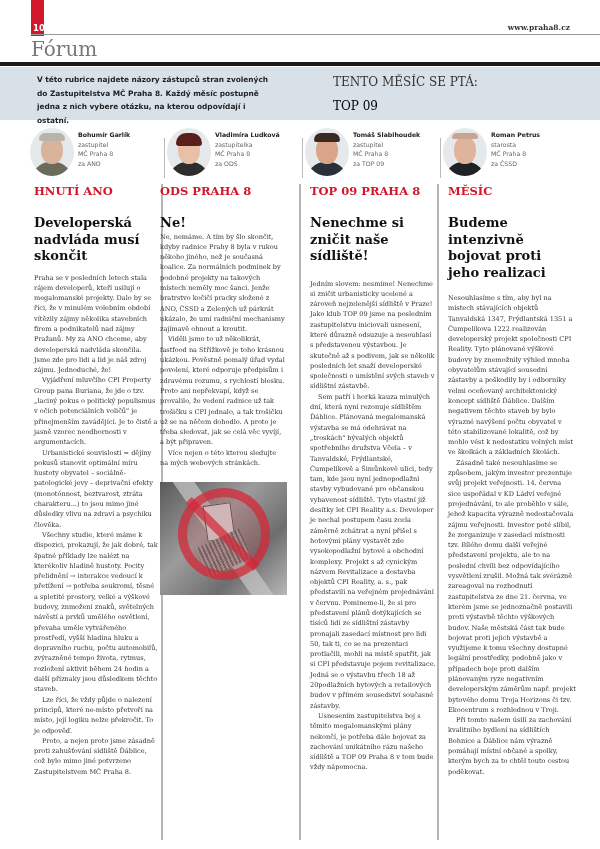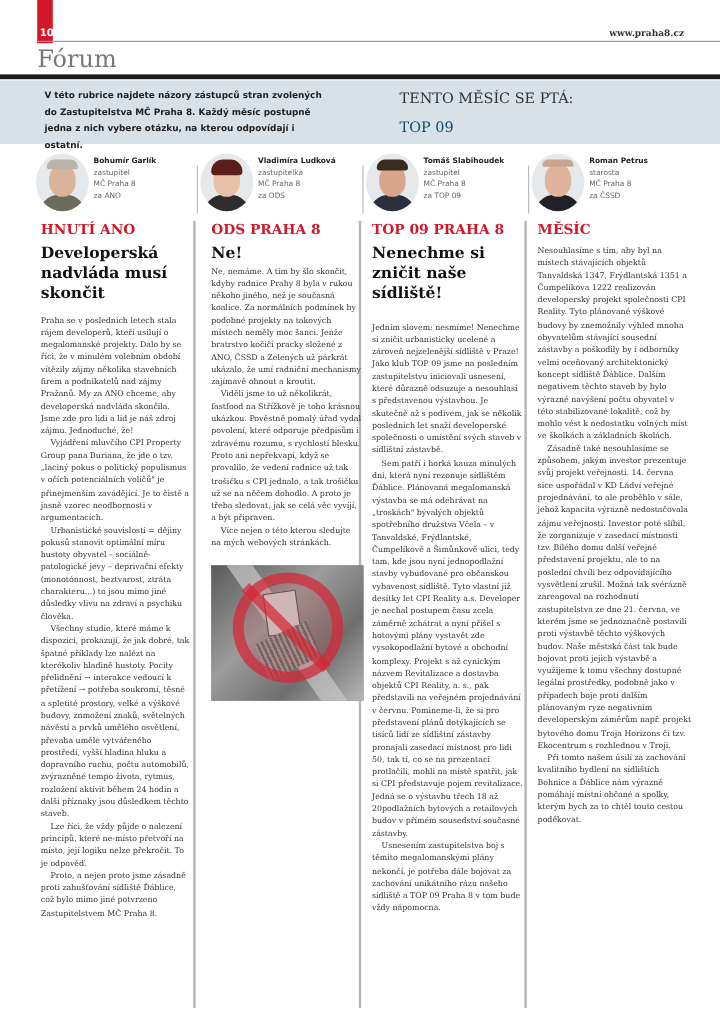--- a/index.html
+++ b/index.html
@@ -13,34 +13,34 @@
   .pub-line .brand { color: #d3172a; font-weight: bold; }
   .site-url { position: absolute; right: 30px; top: 22px; font-family: "DejaVu Serif", serif; font-weight: bold; font-size: 7.5px; color: #333; line-height: 12px; }
   .rule-thin { position: absolute; left: 31px; top: 34px; width: 569px; height: 1px; background: #999; }
 
   .section-title { position: absolute; left: 31px; top: 37px; font-family: "DejaVu Serif", serif; font-size: 20px; color: #777; font-weight: normal; line-height: 24px; }
   .rule-thick { position: absolute; left: 0; top: 62px; width: 600px; height: 4px; background: #1a1a1a; }
 
   .intro-band { position: absolute; left: 0; top: 67px; width: 600px; height: 53px; background: #d9e1e8; }
   .intro-text { position: absolute; left: 37px; top: 73px; width: 240px; font-family: "DejaVu Sans", sans-serif; font-weight: bold; font-size: 7.4px; line-height: 13.5px; color: #222; }
   .ask-label { position: absolute; left: 333px; top: 74px; font-family: "DejaVu Serif", serif; font-size: 12px; color: #333; line-height: 16px; text-align: center; }
-  .ask-value { position: absolute; left: 333px; top: 98px; font-family: "DejaVu Serif", serif; font-size: 12px; color: #0c4a6e; line-height: 16px; }
+  .ask-value { position: absolute; left: 333px; top: 98px; font-family: "DejaVu Serif", serif; font-size: 12px; color: #000000; line-height: 16px; }
 
   .profiles { position: absolute; left: 0; top: 124px; width: 600px; height: 56px; }
   .profile { position: absolute; top: 0; height: 56px; }
   .avatar { position: absolute; left: 0; top: 4px; width: 44px; height: 48px; border-radius: 50%; background: #e6e9ec; overflow: hidden; }
   .avatar .face { position: absolute; left: 11px; top: 8px; width: 22px; height: 28px; border-radius: 50% 50% 45% 45%; }
   .avatar .hair { position: absolute; left: 9px; top: 5px; width: 26px; height: 13px; border-radius: 13px 13px 4px 4px; }
   .avatar .body { position: absolute; left: 2px; top: 34px; width: 40px; height: 20px; border-radius: 18px 18px 0 0; }
   .profile-info { position: absolute; left: 48px; top: 6px; font-family: "DejaVu Sans", sans-serif; font-size: 6.2px; line-height: 9.5px; color: #666; white-space: nowrap; }
   .profile-info .name { font-weight: bold; color: #222; }
   .prof-divider { position: absolute; top: 140px; width: 1px; background: #bbb; }
 
   .col { position: absolute; top: 184px; }
-  .party { font-family: "DejaVu Serif", serif; font-weight: bold; color: #d3172a; font-size: 11.5px; line-height: 14px; margin-bottom: 6px; white-space: nowrap; }
+  .party { font-family: "DejaVu Serif", serif; font-weight: bold; color: #d3172a; font-size: 11.5px; line-height: 14px; margin-bottom: 17px; white-space: nowrap; }
   .headline { font-family: "DejaVu Serif", serif; font-weight: bold; color: #111; font-size: 13px; line-height: 16.5px; margin-bottom: 8px; }
   .body-text { font-family: "DejaVu Serif", serif; font-size: 6.55px; line-height: 10.3px; color: #333; }
   .body-text p { text-indent: 8px; }
   .body-text p:first-child { text-indent: 0; }
 
   .col-divider { position: absolute; top: 184px; height: 656px; width: 2px; background: #b5b5b5; }
 
   .photo { position: relative; width: 127px; height: 113px; margin-top: 14px; background: #8a8a8a; overflow: hidden; }
   .photo .bg { position: absolute; inset: 0; background: linear-gradient(135deg, #5a5a5a 0%, #9c9c9c 40%, #6e6e6e 70%, #b8b8b8 100%); }
   .photo .road { position: absolute; left: 60px; top: -20px; width: 18px; height: 170px; background: #c8c8c8; transform: rotate(-35deg); opacity: 0.7; }
@@ -135,21 +135,21 @@
   <div class="body-text">
     <p>Praha se v posledních letech stala rájem developerů, kteří usilují o megalomanské projekty. Dalo by se říci, že v minulém volebním období vítězily zájmy několika stavebních firem a podnikatelů nad zájmy Pražanů. My za ANO chceme, aby developerská nadvláda skončila. Jsme zde pro lidi a lid je náš zdroj zájmu. Jednoduché, že!</p>
     <p>Vyjádření mluvčího CPI Property Group pana Buriana, že jde o tzv. „laciný pokus o politický populismus v očích potenciálních voličů" je přinejmenším zavádějící. Je to čistě a jasně vzorec neodbornosti v argumentacích.</p>
     <p>Urbanistické souvislosti = dějiny pokusů stanovit optimální míru hustoty obyvatel – sociálně-patologické jevy – deprivační efekty (monotónnost, beztvarost, ztráta charakteru...) to jsou mimo jiné důsledky vlivu na zdraví a psychiku člověka.</p>
     <p>Všechny studie, které máme k dispozici, prokazují, že jak dobré, tak špatné příklady lze nalézt na kterékoliv hladině hustoty. Pocity přelidnění → interakce vedoucí k přetížení → potřeba soukromí, těsné a spletité prostory, velké a výškové budovy, znmožení znaků, světelných návěstí a prvků umělého osvětlení, převaha uměle vytvářeného prostředí, vyšší hladina hluku a dopravního ruchu, počtu automobilů, zvýrazněné tempo života, rytmus, rozložení aktivit během 24 hodin a další příznaky jsou důsledkem těchto staveb.</p>
     <p>Lze říci, že vždy půjde o nalezení principů, které ne-místo přetvoří na místo, její logiku nelze překročit. To je odpověď.</p>
     <p>Proto, a nejen proto jsme zásadně proti zahušťování sídliště Ďáblice, což bylo mimo jiné potvrzeno Zastupitelstvem MČ Praha 8.</p>
   </div>
 </div>
 
-<div class="col" style="left:176px; width:126px;">
+<div class="col" style="left:160px; width:126px;">
   <div class="party">ODS PRAHA 8</div>
   <div class="headline" style="margin-bottom:0;">Ne!</div>
   <div class="body-text">
     <p>Ne, nemáme. A tím by šlo skončit, kdyby radnice Prahy 8 byla v rukou někoho jiného, než je současná koalice. Za normálních podmínek by podobné projekty na takových místech neměly moc šanci. Jenže bratrstvo kočičí pracky složené z ANO, ČSSD a Zelených už párkrát ukázalo, že umí radniční mechanismy zajímavě ohnout a kroutit.</p>
     <p>Viděli jsme to už několikrát, fastfood na Střížkově je toho krásnou ukázkou. Pověstně pomalý úřad vydal povolení, které odporuje předpisům i zdravému rozumu, s rychlostí blesku. Proto ani nepřekvapí, když se provalilo, že vedení radnice už tak trošičku s CPI jednalo, a tak trošičku už se na něčem dohodlo. A proto je třeba sledovat, jak se celá věc vyvíjí, a být připraven.</p>
     <p>Více nejen o této kterou sledujte na mých webových stránkách.</p>
   </div>
   <div class="photo">
     <div class="bg"></div>
     <div class="road"></div>
@@ -165,18 +165,19 @@
   <div class="headline" style="margin-bottom:14px;">Nenechme si zničit naše sídliště!</div>
   <div class="body-text">
     <p>Jedním slovem: nesmíme! Nenechme si zničit urbanisticky ucelené a zároveň nejzelenější sídliště v Praze! Jako klub TOP 09 jsme na posledním zastupitelstvu iniciovali usnesení, které důrazně odsuzuje a nesouhlasí s představenou výstavbou. Je skutečně až s podivem, jak se několik posledních let snaží developerské společnosti o umístění svých staveb v sídlištní zástavbě.</p>
     <p>Sem patří i horká kauza minulých dní, která nyní rezonuje sídlištěm Ďáblice. Plánovaná megalomanská výstavba se má odehrávat na „troskách" bývalých objektů spotřebního družstva Včela – v Tanvaldské, Frýdlantské, Čumpelíkově a Šimůnkově ulici, tedy tam, kde jsou nyní jednopodlažní stavby vybudované pro občanskou vybavenost sídliště. Tyto vlastní již desítky let CPI Reality a.s. Developer je nechal postupem času zcela záměrně zchátrat a nyní přišel s hotovými plány vystavět zde vysokopodlažní bytové a obchodní komplexy. Projekt s až cynickým názvem Revitalizace a dostavba objektů CPI Reality, a. s., pak představili na veřejném projednávání v červnu. Pomineme-li, že si pro představení plánů dotýkajících se tisíců lidí ze sídlištní zástavby pronajali zasedací místnost pro lidi 50, tak ti, co se na prezentaci protlačili, mohli na místě spatřit, jak si CPI představuje pojem revitalizace. Jedná se o výstavbu třech 18 až 20podlažních bytových a retailových budov v přímém sousedství současné zástavby.</p>
     <p>Usnesením zastupitelstva boj s těmito megalomanskými plány nekončí, je potřeba dále bojovat za zachování unikátního rázu našeho sídliště a TOP 09 Praha 8 v tom bude vždy nápomocna.</p>
   </div>
 </div>
 
 <div class="col" style="left:448px; width:128px;">
   <div class="party">MĚSÍC</div>
+  <div class="headline" style="margin-bottom:12px;">Budeme intenzivně bojovat proti jeho realizaci</div>
   <div class="body-text">
     <p>Nesouhlasíme s tím, aby byl na místech stávajících objektů Tanvaldská 1347, Frýdlantská 1351 a Čumpelíkova 1222 realizován developerský projekt společnosti CPI Reality. Tyto plánované výškové budovy by znemožnily výhled mnoha obyvatelům stávající sousední zástavby a poškodily by i odborníky velmi oceňovaný architektonický koncept sídliště Ďáblice. Dalším negativem těchto staveb by bylo výrazné navýšení počtu obyvatel v této stabilizované lokalitě, což by mohlo vést k nedostatku volných míst ve školkách a základních školách.</p>
     <p>Zásadně také nesouhlasíme se způsobem, jakým investor prezentuje svůj projekt veřejnosti. 14. června sice uspořádal v KD Ládví veřejné projednávání, to ale proběhlo v sále, jehož kapacita výrazně nedostačovala zájmu veřejnosti. Investor poté slíbil, že zorganizuje v zasedací místnosti tzv. Bílého domu další veřejné představení projektu, ale to na poslední chvíli bez odpovídajícího vysvětlení zrušil. Možná tak svérázně zareagoval na rozhodnutí zastupitelstva ze dne 21. června, ve kterém jsme se jednoznačně postavili proti výstavbě těchto výškových budov. Naše městská část tak bude bojovat proti jejich výstavbě a využijeme k tomu všechny dostupné legální prostředky, podobně jako v případech boje proti dalším plánovaným ryze negativním developerským záměrům např. projekt bytového domu Troja Horizons či tzv. Ekocentrum s rozhlednou v Troji.</p>
     <p>Při tomto našem úsilí za zachování kvalitního bydlení na sídlištích Bohnice a Ďáblice nám výrazně pomáhají místní občané a spolky, kterým bych za to chtěl touto cestou poděkovat.</p>
   </div>
 </div>
 
 </body></html>

